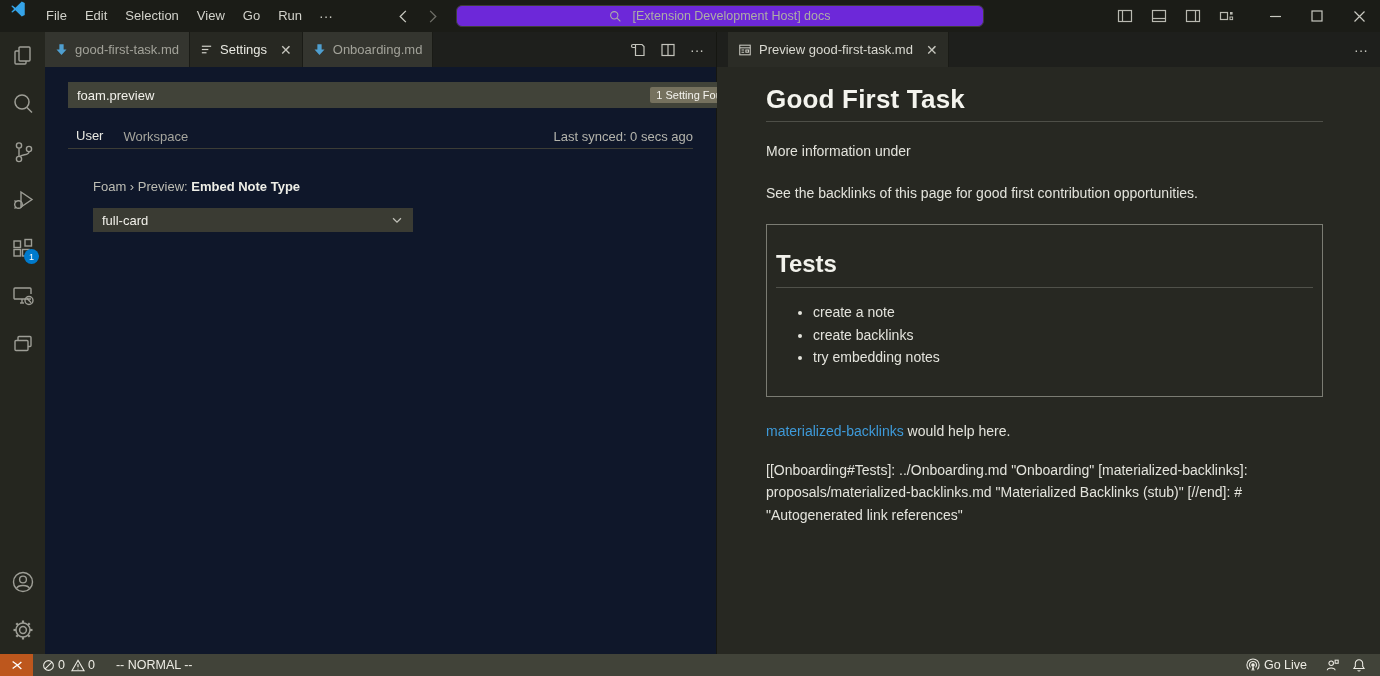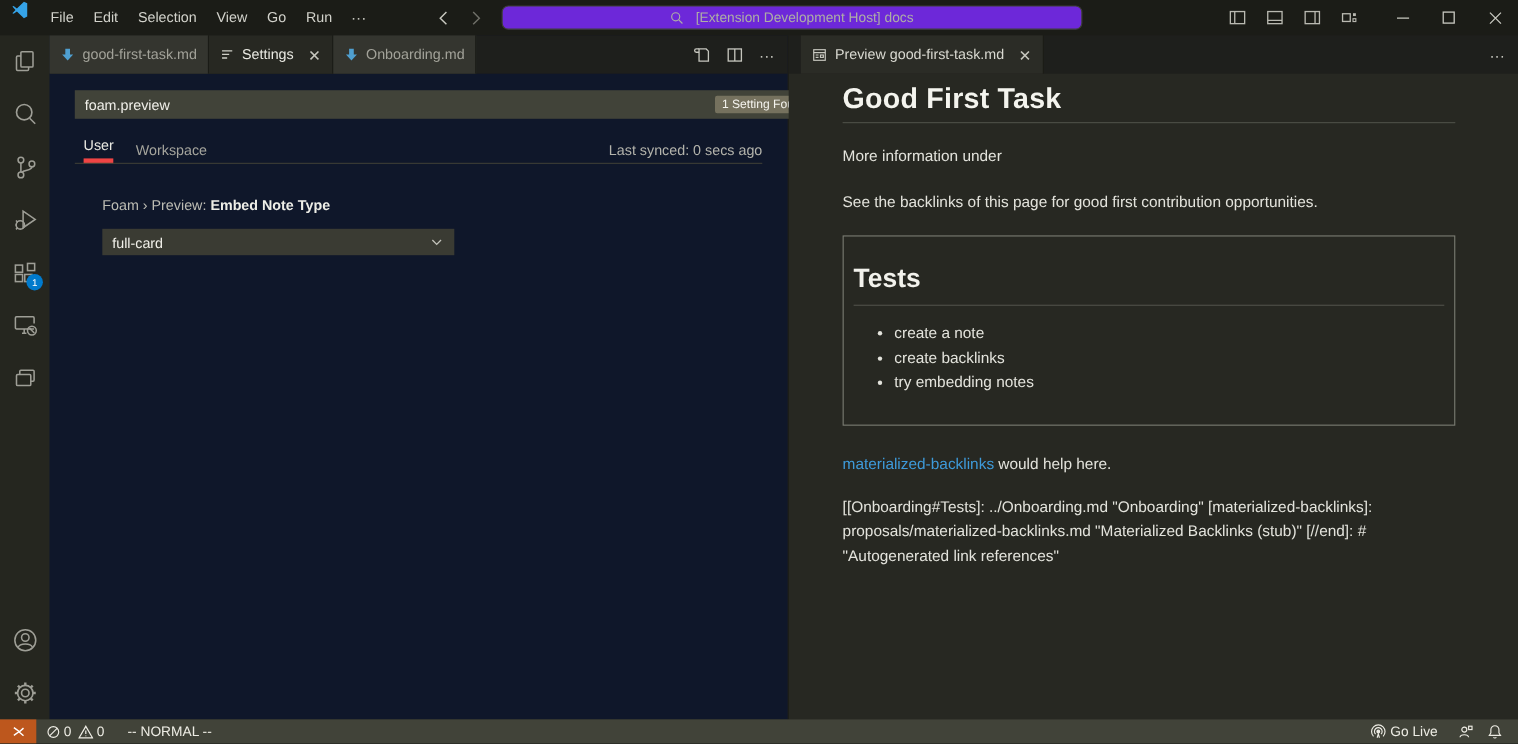--- a/index.html
+++ b/index.html
@@ -37,31 +37,31 @@
   .tab.active { background:#272822; color:#e9e9e2; }
   .tab .close { color:#c6c6be; font-size:14px; margin-left:6px; }
   .tab-actions { margin-left:auto; display:flex; align-items:center; gap:14px; padding-right:12px; }
 
   
   .settings-search { position:absolute; top:50px; left:23px; width:730px; height:26px; background:#414339; display:flex; align-items:center; padding:0 6px 0 9px; font-size:13px; color:#f1f0ea; }
   .search-value { flex:1; }
   .result-badge { background:#75715e; color:#f5f4ef; font-size:11px; padding:2px 6px; border-radius:2px; margin-right:8px; white-space:nowrap; }
   .search-ic { margin-left:6px; display:flex; align-items:center; }
   .scope-row { position:absolute; top:95px; left:31px; right:23px; display:flex; align-items:flex-end; font-size:13px; height:22px; }
-  .scope-user { color:#e9e9e2; border-bottom:5px solid #ef4444; padding-bottom:5px; }
+  .scope-user { color:#e9e9e2; border-bottom:1px solid #ef4444; padding-bottom:5px; }
   .scope-ws { color:#a5a59d; margin-left:20px; padding-bottom:5px; }
   .last-synced { margin-left:auto; color:#b4b4ac; padding-bottom:5px; }
   .scope-divider { position:absolute; top:116px; left:23px; right:23px; height:1px; background:#3c3d36; }
   .setting-label { position:absolute; top:147px; left:48px; font-size:13px; color:#bdbdb4; }
   .setting-label b { color:#eeeee7; font-weight:700; }
   .dropdown { position:absolute; top:176px; left:48px; width:320px; height:24px; background:#3a3b33; display:flex; align-items:center; padding:12px 9px; font-size:13px; color:#f1f0ea; cursor:default; }
   .dropdown .chev { margin-left:auto; }
 
   
-  .md { position:absolute; top:25px; left:49px; width:557px; color:#e3e3dc; font-size:14px; }
+  .md { position:absolute; top:35px; left:49px; width:557px; color:#e3e3dc; font-size:14px; }
   .md h1 { font-size:26px; font-weight:600; color:#f4f4ee; padding-top:17px; padding-bottom:6px; border-bottom:1px solid #4e4f48; letter-spacing:0.2px; }
   .md .p { margin-top:20px; line-height:19px; }
   .md .p.first { margin-top:23px; }
   .embed-box { margin-top:21px; border:1px solid #7b7c73; padding:25px 9px 27px 9px; }
   .embed-box h2 { font-size:24px; font-weight:700; color:#f2f2ec; padding-bottom:9px; border-bottom:1px solid #50514a; }
   .embed-box ul { margin-top:13px; padding-left:37px; }
   .embed-box li { line-height:22.5px; }
   .md .linkline { margin-top:25px; line-height:19px; }
   .md a.wikilink { color:#3e9ad9; text-decoration:none; cursor:pointer; }
   .md .refs { margin-top:18px; line-height:22.5px; }

